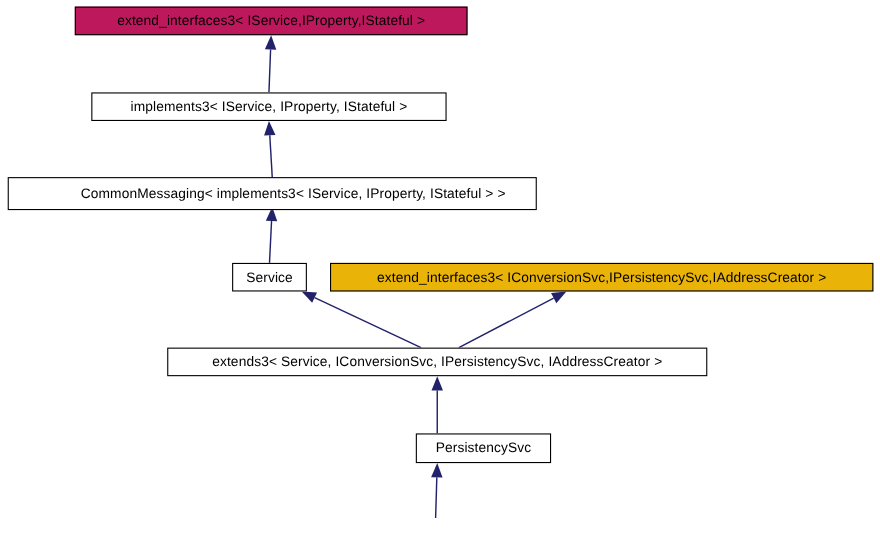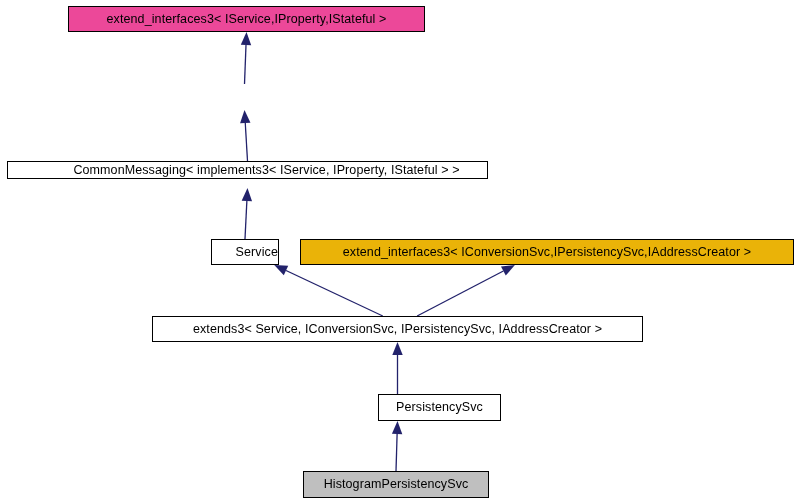--- a/index.html
+++ b/index.html
@@ -65,42 +65,42 @@
       <line x1="417.14000000000004" y1="316" x2="503.3643969998491" y2="271.0133580870353" stroke="#22226b" stroke-width="1.3"></line>
       <polygon points="514.89,265 505.7697402346632,275.62359928709566 500.959053765035,266.4031168869749" fill="#22226b"></polygon>
       <g></g>
       <line x1="397.5" y1="394" x2="397.5" y2="355" stroke="#22226b" stroke-width="1.3"></line>
       <polygon points="397.5,342 402.7,355 392.3,355" fill="#22226b"></polygon>
       <g></g>
       <line x1="396" y1="471" x2="397.1101753816263" y2="433.99415394579074" stroke="#22226b" stroke-width="1.3"></line>
       <polygon points="397.5,421 402.30783695994256,434.15008379314025 391.91251380331,433.83822409844123" fill="#22226b"></polygon>
     </svg>
 
-  <div class="node" id="node-extend_interfaces3_service" style="left: 68px; top: 6px; width: 357px; height: 26px; background: #ec4899; border-color: rgb(0, 0, 0);">
+  <div class="node" id="node-extend_interfaces3_service" style="left: 68px; top: 6px; width: 357px; height: 26px; background: #be185d; border-color: rgb(0, 0, 0);">
     <span>extend_interfaces3&lt; IService,IProperty,IStateful &gt;</span>
   </div>
 
+  <div class="node" id="node-implements3" style="left: 83px; top: 84px; width: 323px; height: 26px; background: rgb(255, 255, 255); border-color: rgb(0, 0, 0);">
+    <span>implements3&lt; IService, IProperty, IStateful &gt;</span>
+  </div>
 
-  <div class="node" id="node-common_messaging" style="left: 7px; top: 161px; width: 481px; height: 18px; background: rgb(255, 255, 255); border-color: rgb(0, 0, 0); padding-left: 38px;">
+  <div class="node" id="node-common_messaging" style="left: 7px; top: 161px; width: 481px; height: 30px; background: rgb(255, 255, 255); border-color: rgb(0, 0, 0); padding-left: 38px;">
     <span>CommonMessaging&lt; implements3&lt; IService, IProperty, IStateful &gt; &gt;</span>
   </div>
 
-  <div class="node" id="node-service" style="left: 211px; top: 239px; width: 68px; height: 26px; background: rgb(255, 255, 255); border-color: rgb(0, 0, 0); justify-content: flex-end;">
+  <div class="node" id="node-service" style="left: 211px; top: 239px; width: 68px; height: 26px; background: rgb(255, 255, 255); border-color: rgb(0, 0, 0);">
     <span>Service</span>
   </div>
 
   <div class="node" id="node-extend_interfaces3_conversion" style="left: 300px; top: 239px; width: 494px; height: 26px; background: #eab308; border-color: rgb(0, 0, 0);">
     <span>extend_interfaces3&lt; IConversionSvc,IPersistencySvc,IAddressCreator &gt;</span>
   </div>
 
   <div class="node" id="node-extends3" style="left: 152px; top: 316px; width: 491px; height: 26px; background: rgb(255, 255, 255); border-color: rgb(0, 0, 0);">
     <span>extends3&lt; Service, IConversionSvc, IPersistencySvc, IAddressCreator &gt;</span>
   </div>
 
   <div class="node" id="node-persistency_svc" style="left: 336px; top: 394px; width: 123px; height: 27px; background: rgb(255, 255, 255); border-color: rgb(0, 0, 0); margin-left: 42px;">
     <span>PersistencySvc</span>
   </div>
 
-  <div class="node highlight" id="node-histogram_persistency_svc" style="left: 303px; top: 471px; width: 186px; height: 27px; background: rgb(191, 191, 191); border-color: rgb(0, 0, 0);">
-    <span>HistogramPersistencySvc</span>
-  </div>
 
 </div>
 
 </body></html>

